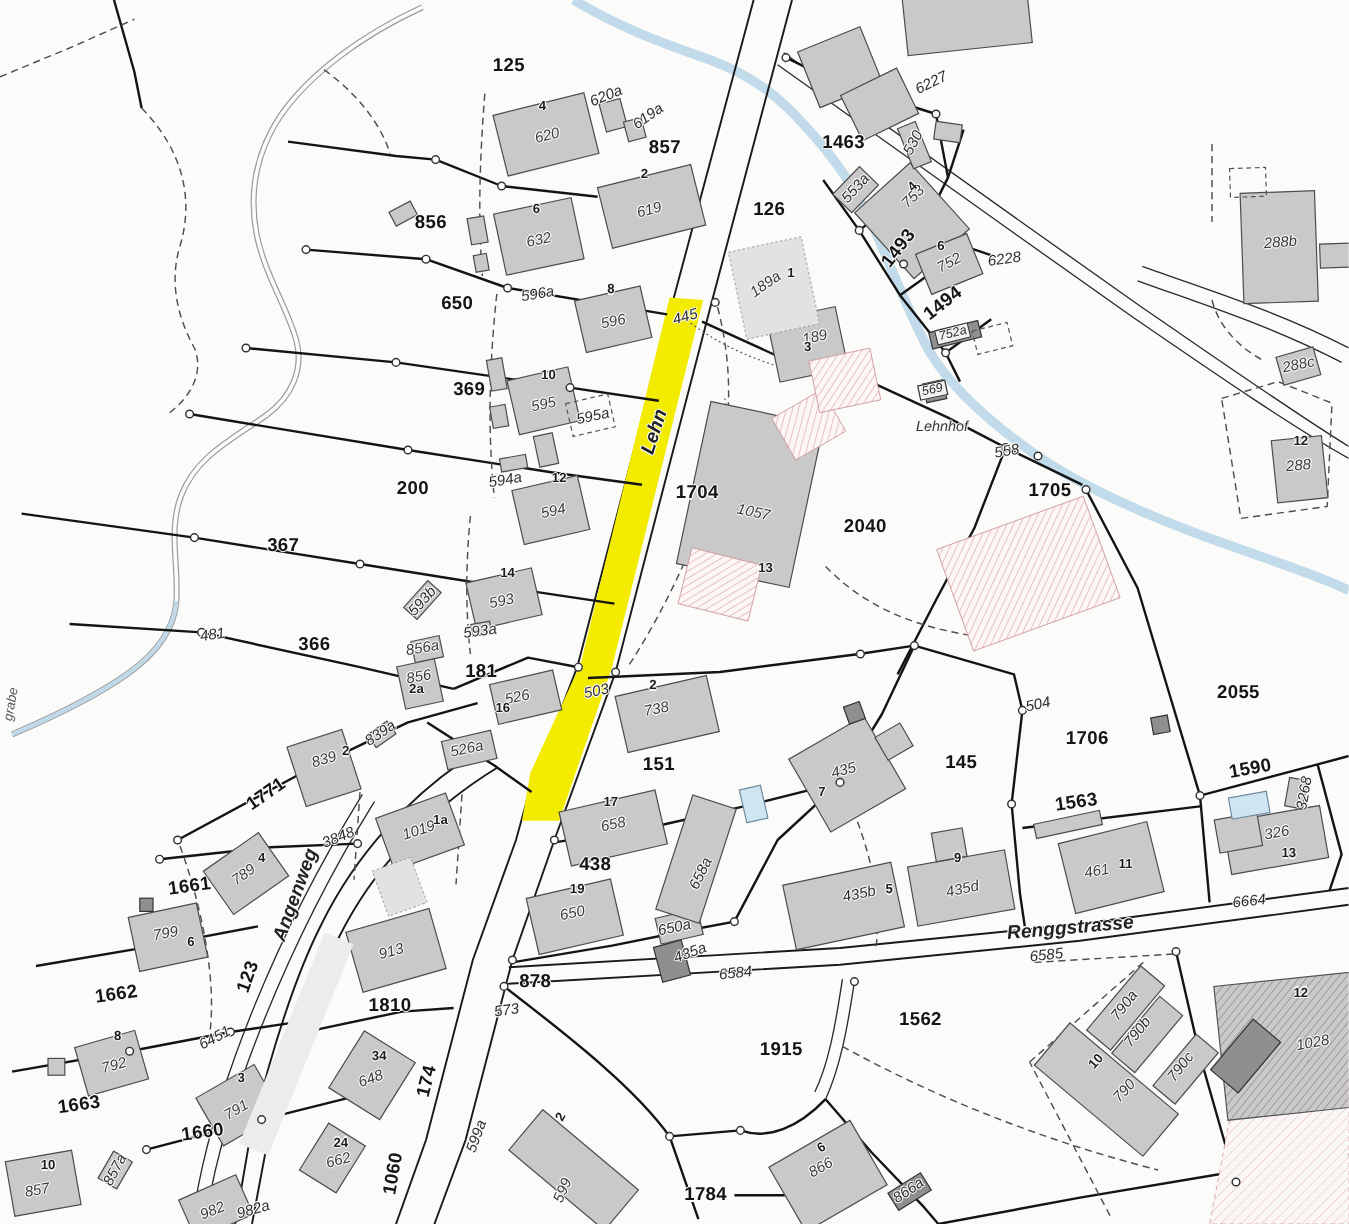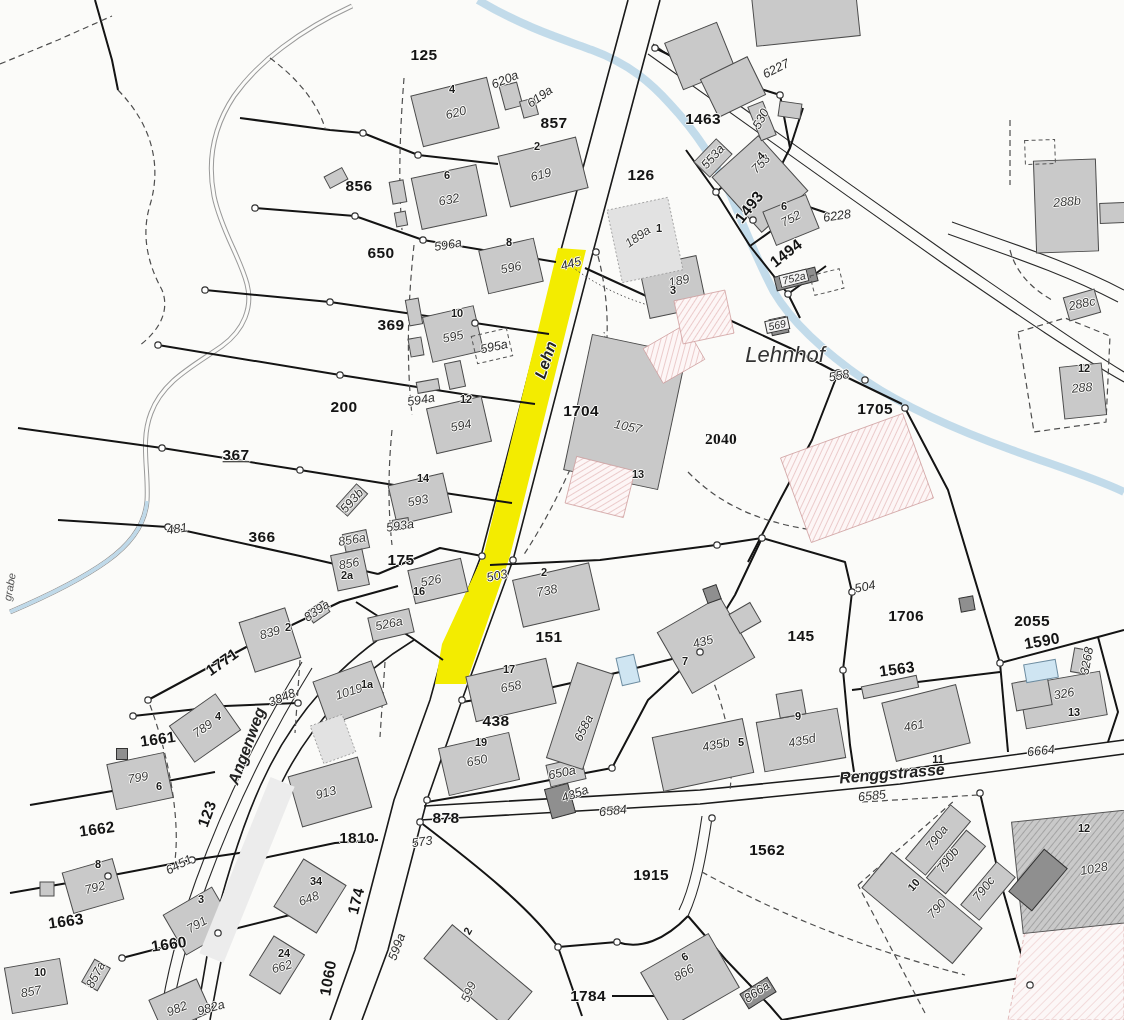--- a/index.html
+++ b/index.html
@@ -8,21 +8,21 @@
   #geo{position:absolute;left:0;top:0;}
   #labels{position:absolute;left:0;top:0;width:100%;height:100%;pointer-events:none;}
   .lbl{position:absolute;transform:translate(-50%,-50%) rotate(var(--r,0deg));
        white-space:nowrap;line-height:1;
        text-shadow:-1px 0 0 #fbfbf9,1px 0 0 #fbfbf9,0 1px 0 #fbfbf9,0 -1px 0 #fbfbf9;}
   .p{font-weight:bold;font-size:15.5px;color:#141414;letter-spacing:.3px;}
   .b{font-style:italic;font-size:12.5px;color:#3a3a3a;}
   .n{font-size:11px;font-weight:bold;color:#1c1c1c;}
   .r{font-style:italic;font-size:12.5px;color:#2e2e2e;}
   .s{font-style:italic;font-size:16px;font-weight:600;color:#222;}
-  .t{font-style:italic;font-size:22px;color:#333;}
+  .t{font-style:italic;font-size:12px;color:#333;}
   .g{font-style:italic;font-size:11px;color:#555;}
   .boxed{background:#f2f2f2;border:1px solid #333;padding:0 2px;font-size:10.5px;text-shadow:none;}
   
   .road{fill:none;stroke:#1a1a1a;stroke-width:1.6;}
   .road-thin{fill:none;stroke:#2a2a2a;stroke-width:1.1;}
   .bound{fill:none;stroke:#141414;stroke-width:2;stroke-linejoin:round;}
   .dash{fill:none;stroke:#4e4e4e;stroke-width:1.2;stroke-dasharray:6 4;}
   .dot{fill:none;stroke:#555;stroke-width:1;stroke-dasharray:1.5 2.5;}
   .stream{fill:none;stroke:var(--stream);stroke-width:8;opacity:.95;}
   .stream2{fill:none;stroke:var(--stream);stroke-width:3.5;}
@@ -306,47 +306,47 @@
       <div class="lbl s" style="left: 892px; top: 774px; --r: -5deg;">Renggstrasse</div>
       <div class="lbl s" style="left: 247px; top: 746px; --r: -70deg;">Angenweg</div>
       <div class="lbl t" style="left: 785px; top: 355px; --r: 0deg;">Lehnhof</div>
       <div class="lbl g" style="left: 10px; top: 587px; --r: -80deg;">grabe</div>
       <div class="lbl p" style="left: 424px; top: 55px; --r: 0deg;">125</div>
       <div class="lbl p" style="left: 554px; top: 123px; --r: 0deg;">857</div>
       <div class="lbl p" style="left: 359px; top: 186px; --r: 0deg;">856</div>
       <div class="lbl p" style="left: 381px; top: 253px; --r: 0deg;">650</div>
       <div class="lbl p" style="left: 391px; top: 325px; --r: 0deg;">369</div>
       <div class="lbl p" style="left: 344px; top: 407px; --r: 0deg;">200</div>
-      <div class="lbl p" style="left: 236px; top: 455px; text-decoration: underline; --r: 0deg;">367</div>
+      <div class="lbl p" style="left: 236px; top: 455px; --r: 0deg;">367</div>
       <div class="lbl p" style="left: 262px; top: 537px; --r: 0deg;">366</div>
       <div class="lbl p" style="left: 641px; top: 175px; --r: 0deg;">126</div>
       <div class="lbl p" style="left: 703px; top: 119px; --r: 0deg;">1463</div>
       <div class="lbl p" style="left: 749px; top: 207px; --r: -52deg;">1493</div>
       <div class="lbl p" style="left: 786px; top: 253px; --r: -38deg;">1494</div>
       <div class="lbl p" style="left: 581px; top: 411px; --r: 0deg;">1704</div>
-      <div class="lbl p" style="left: 721px; top: 439px; font-family: Liberation Serif, serif; --r: 0deg;">2040</div>
+      <div class="lbl p" style="left: 721px; top: 439px; --r: 0deg;">2040</div>
       <div class="lbl p" style="left: 875px; top: 409px; --r: 0deg;">1705</div>
       <div class="lbl p" style="left: 906px; top: 616px; --r: 0deg;">1706</div>
-      <div class="lbl p" style="left: 1032px; top: 577px; margin-top: 44px; --r: 0deg;">2055</div>
+      <div class="lbl p" style="left: 1032px; top: 577px; --r: 0deg;">2055</div>
       <div class="lbl p" style="left: 1042px; top: 641px; --r: -10deg;">1590</div>
       <div class="lbl p" style="left: 897px; top: 669px; --r: -8deg;">1563</div>
       <div class="lbl p" style="left: 801px; top: 636px; --r: 0deg;">145</div>
       <div class="lbl p" style="left: 549px; top: 637px; --r: 0deg;">151</div>
       <div class="lbl p" style="left: 496px; top: 721px; --r: 0deg;">438</div>
-      <div class="lbl p" style="left: 401px; top: 560px; --r: 0deg;">175</div>
+      <div class="lbl p" style="left: 401px; top: 560px; --r: 0deg;">181</div>
       <div class="lbl p" style="left: 446px; top: 818px; --r: 0deg;">878</div>
       <div class="lbl p" style="left: 222px; top: 662px; --r: -35deg;">1771</div>
       <div class="lbl p" style="left: 158px; top: 739px; --r: -8deg;">1661</div>
       <div class="lbl p" style="left: 97px; top: 829px; --r: -8deg;">1662</div>
       <div class="lbl p" style="left: 66px; top: 921px; --r: -8deg;">1663</div>
       <div class="lbl p" style="left: 169px; top: 944px; --r: -8deg;">1660</div>
       <div class="lbl p" style="left: 207px; top: 814px; --r: -70deg;">123</div>
       <div class="lbl p" style="left: 356px; top: 901px; --r: -76deg;">174</div>
       <div class="lbl p" style="left: 328px; top: 978px; --r: -80deg;">1060</div>
-      <div class="lbl p" style="left: 357px; top: 838px; --r: 0deg;">1810</div>
+      <div class="lbl p" style="left: 325px; top: 838px; --r: 0deg;">1810</div>
       <div class="lbl p" style="left: 651px; top: 875px; --r: 0deg;">1915</div>
       <div class="lbl p" style="left: 767px; top: 850px; --r: 0deg;">1562</div>
       <div class="lbl p" style="left: 588px; top: 996px; --r: 0deg;">1784</div>
       <div class="lbl b" style="left: 456px; top: 113px; --r: -14deg;">620</div>
       <div class="lbl b" style="left: 541px; top: 175px; --r: -14deg;">619</div>
       <div class="lbl b" style="left: 449px; top: 200px; --r: -12deg;">632</div>
       <div class="lbl b" style="left: 511px; top: 268px; --r: -12deg;">596</div>
       <div class="lbl b" style="left: 453px; top: 337px; --r: -12deg;">595</div>
       <div class="lbl b" style="left: 461px; top: 426px; --r: -12deg;">594</div>
       <div class="lbl b" style="left: 418px; top: 501px; --r: -12deg;">593</div>
@@ -406,21 +406,21 @@
       <div class="lbl n" style="left: 316px; top: 881px; --r: 0deg;">34</div>
       <div class="lbl n" style="left: 284px; top: 953px; --r: 0deg;">24</div>
       <div class="lbl n" style="left: 468px; top: 931px; --r: -60deg;">2</div>
       <div class="lbl n" style="left: 638px; top: 474px; --r: 0deg;">13</div>
       <div class="lbl n" style="left: 673px; top: 290px; --r: 0deg;">3</div>
       <div class="lbl n" style="left: 659px; top: 228px; --r: 0deg;">1</div>
       <div class="lbl n" style="left: 761px; top: 156px; --r: -45deg;">4</div>
       <div class="lbl n" style="left: 784px; top: 206px; --r: 0deg;">6</div>
       <div class="lbl n" style="left: 685px; top: 661px; --r: 0deg;">7</div>
       <div class="lbl n" style="left: 798px; top: 716px; --r: 0deg;">9</div>
-      <div class="lbl n" style="left: 938px; top: 759px; text-align: right; --r: 0deg;">11</div>
+      <div class="lbl n" style="left: 938px; top: 721px; text-align: right; --r: 0deg;">11</div>
       <div class="lbl n" style="left: 1074px; top: 712px; --r: 0deg;">13</div>
       <div class="lbl n" style="left: 741px; top: 742px; --r: 0deg;">5</div>
       <div class="lbl n" style="left: 914px; top: 885px; --r: -48deg;">10</div>
       <div class="lbl n" style="left: 685px; top: 957px; --r: -30deg;">6</div>
       <div class="lbl n" style="left: 1084px; top: 828px; --r: 0deg;">12</div>
       <div class="lbl n" style="left: 1084px; top: 368px; --r: 0deg;">12</div>
       <div class="lbl r" style="left: 505px; top: 80px; --r: -22deg;">620a</div>
       <div class="lbl r" style="left: 540px; top: 97px; --r: -35deg;">619a</div>
       <div class="lbl r" style="left: 776px; top: 69px; --r: -26deg;">6227</div>
       <div class="lbl r" style="left: 837px; top: 216px; --r: -8deg;">6228</div>

